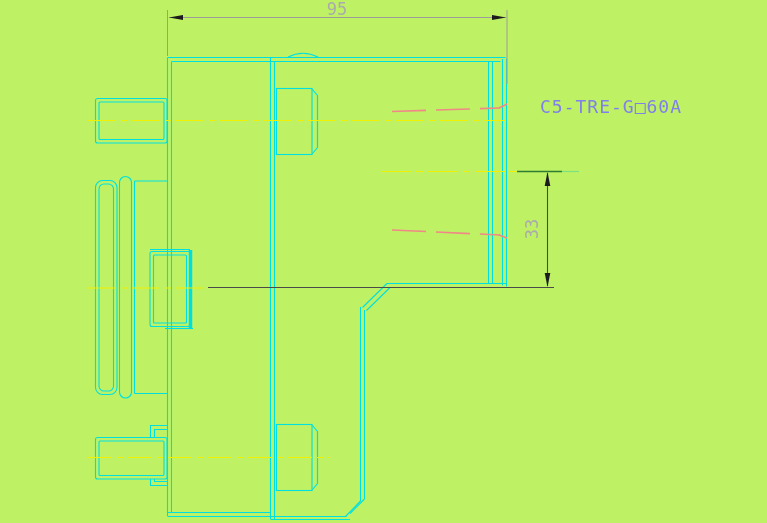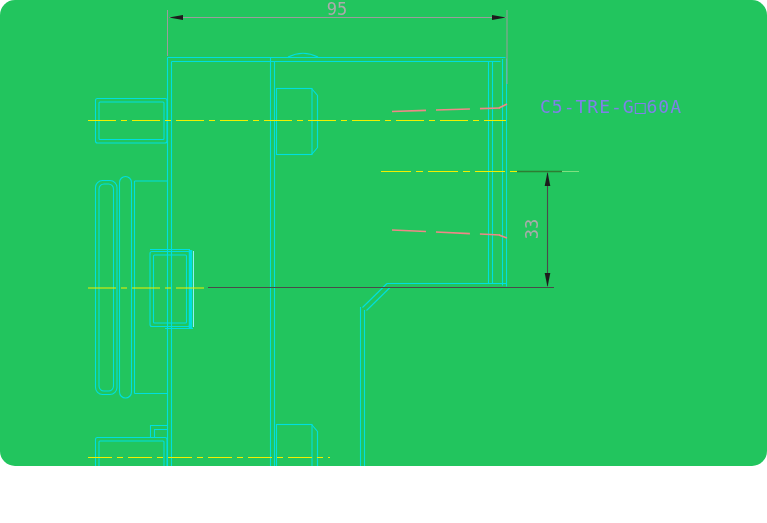--- a/index.html
+++ b/index.html
@@ -4,24 +4,23 @@
 <style>
   html, body {
     margin: 0;
     padding: 0;
     background: #ffffff;
     font-family: "DejaVu Sans Mono", "Liberation Mono", monospace;
   }
   #canvas {
     position: relative;
     width: 767px;
-    height: 466px;
-    background: #22c55e;
+    height: 523px;
+    background: #bef264;
     overflow: hidden;
-    border-radius: 15px;
   }
   svg { display: block; }
   
   .cy   { stroke: #00dfdf; stroke-width: 1.1; fill: none; }
   .cyw  { stroke: #00dfdf; stroke-width: 3.5; fill: none; }
   .cyl  { stroke: #8ff2f2; stroke-width: 1;   fill: none; }
   .yel  { stroke: #f0f000; stroke-width: 1.2; fill: none; }
   .red  { stroke: #f08888; stroke-width: 1.6; fill: none; }
   .dimg { stroke: #9c9c9c; stroke-width: 1;   fill: none; }
   .dimd { stroke: #4a4a4a; stroke-width: 1.1; fill: none; }

